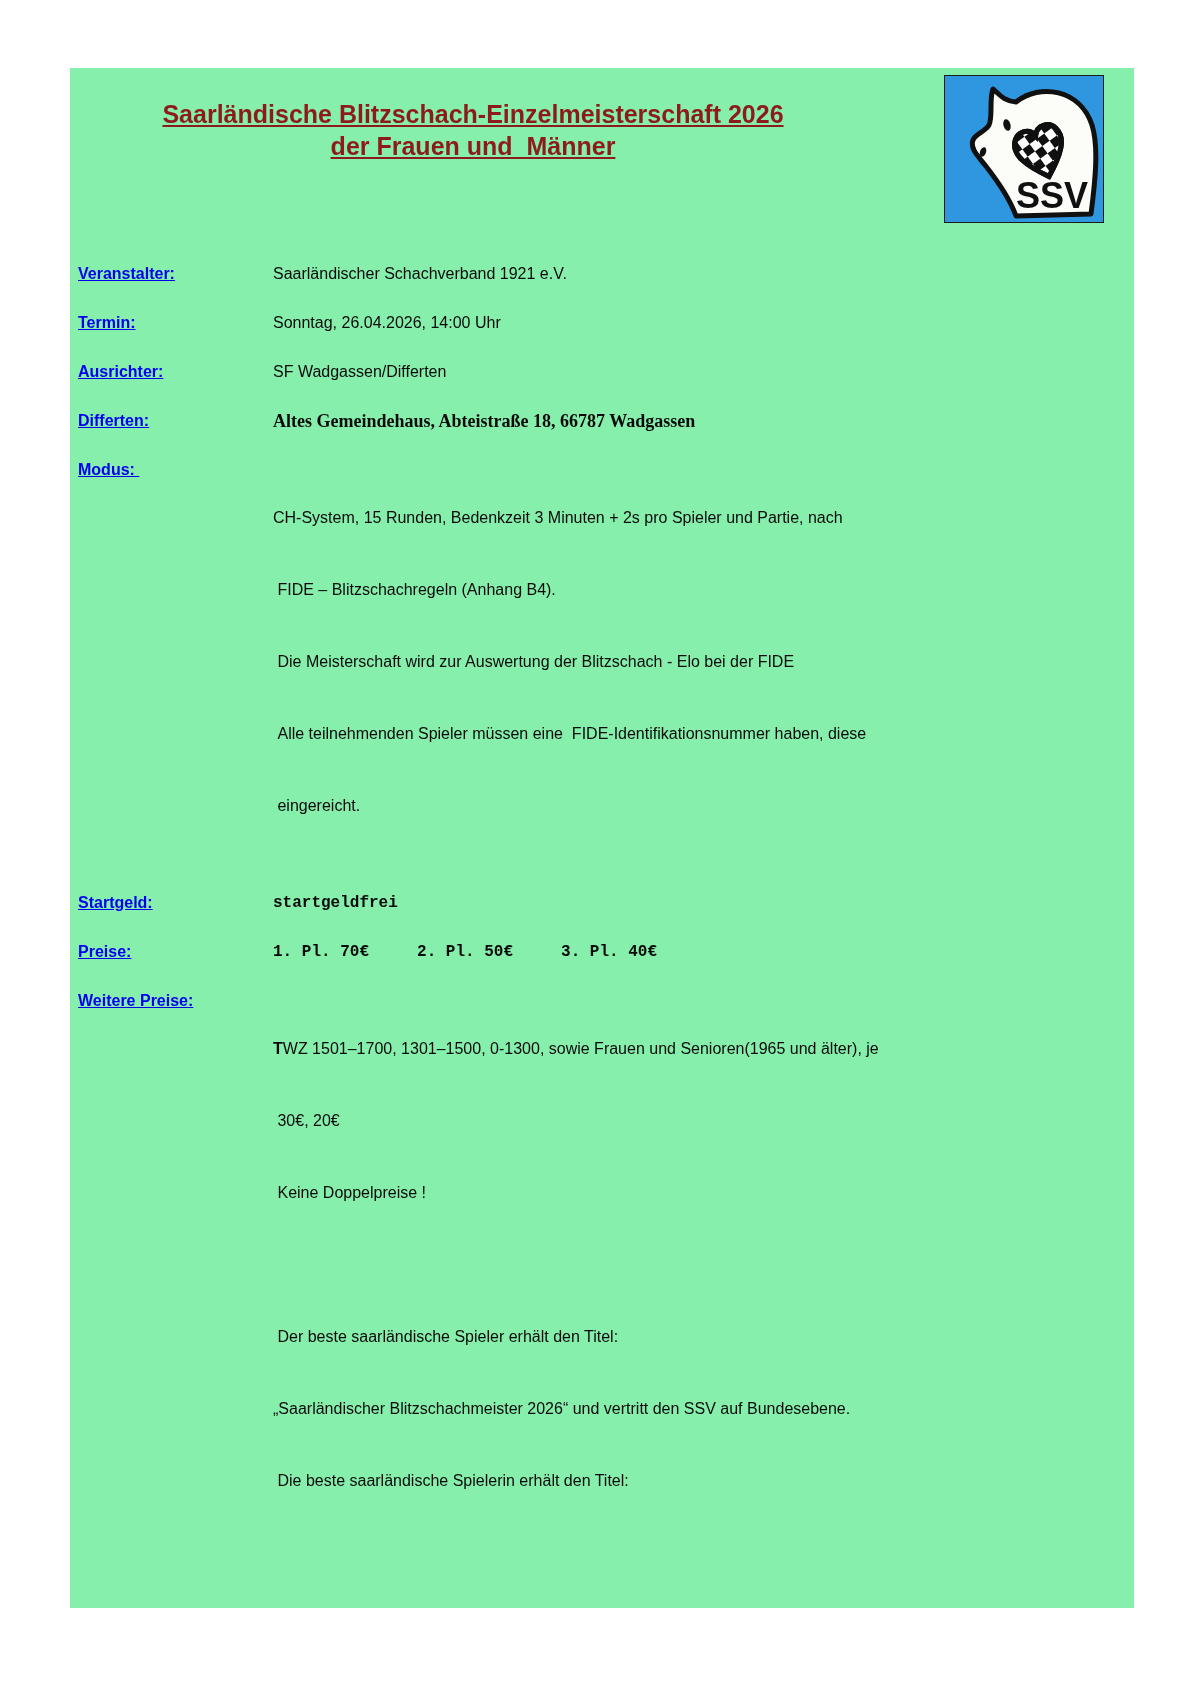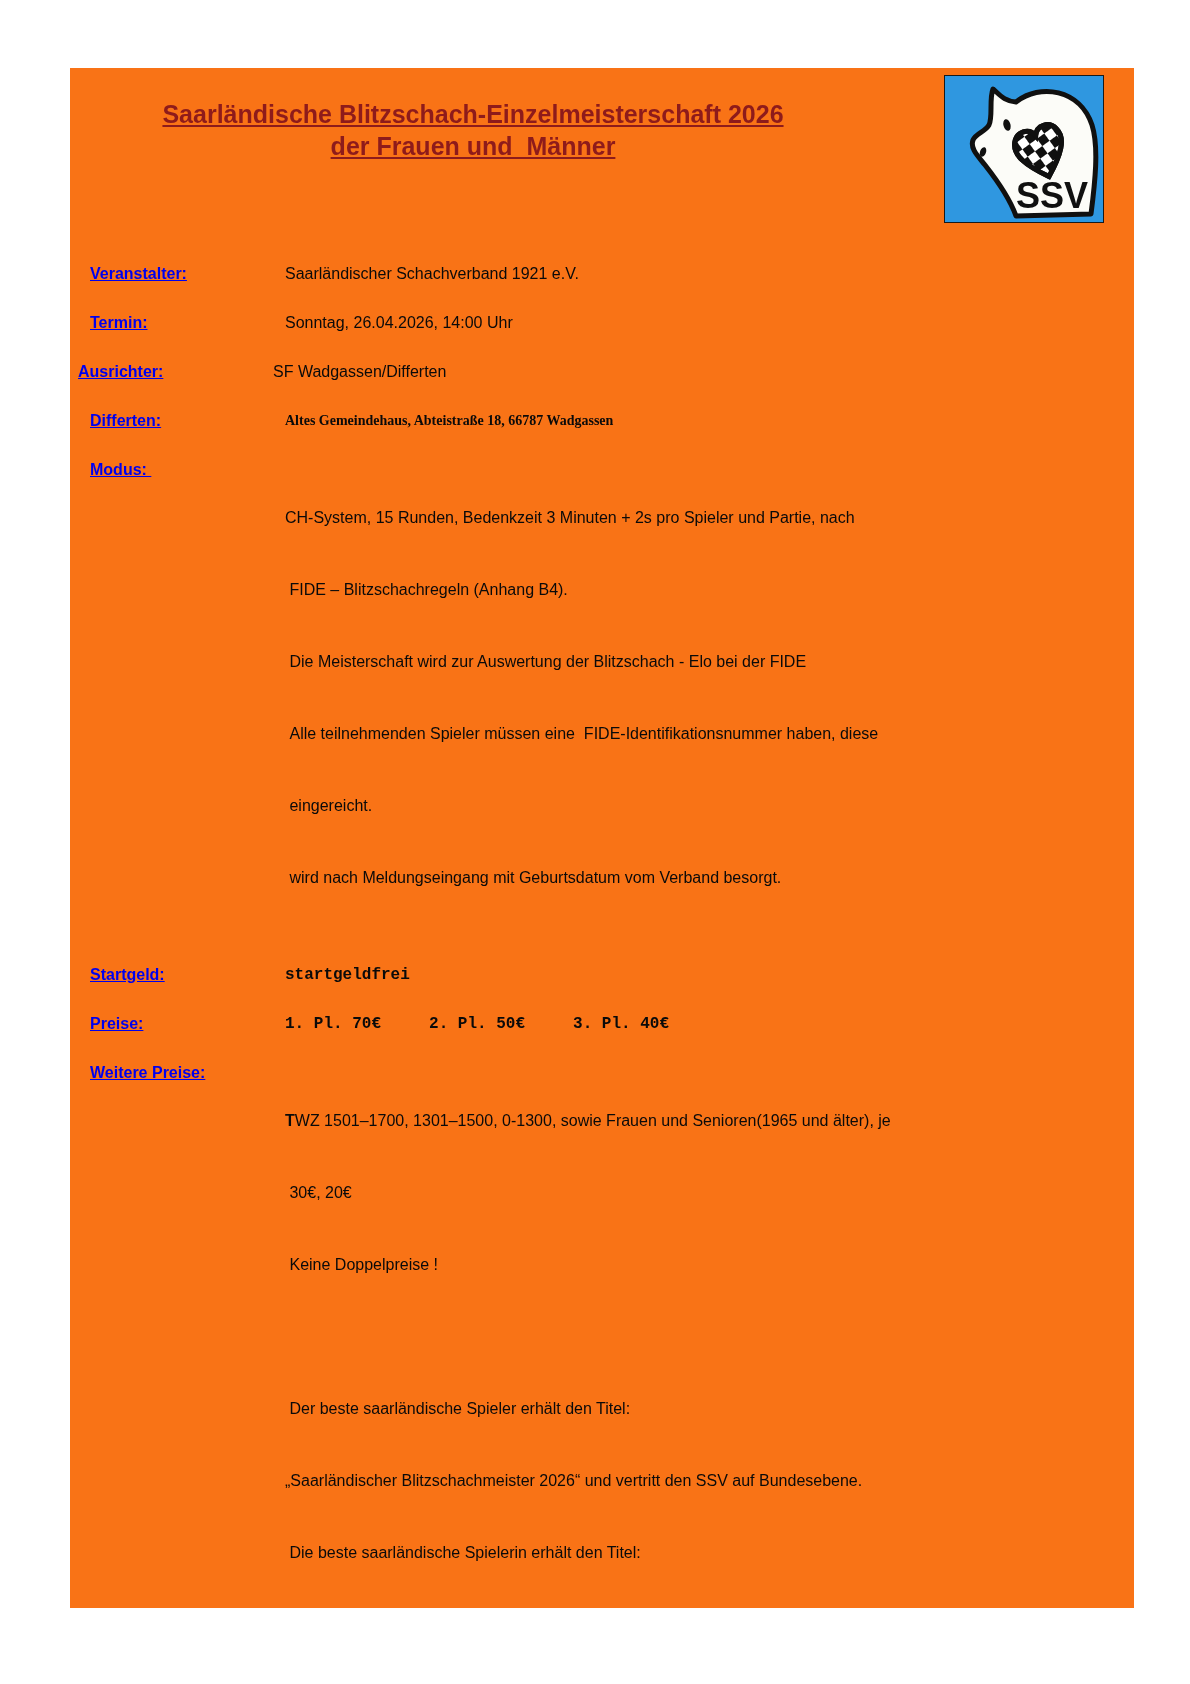--- a/index.html
+++ b/index.html
@@ -2,38 +2,38 @@
 <html><head>
 <meta charset="utf-8">
 <style>
   html,body{margin:0;padding:0;}
   body{
     width:1190px;height:1684px;background:#ffffff;position:relative;
     font-family:"Liberation Sans",sans-serif;color:#0a0a0a;
   }
   .sheet{
     position:absolute;left:70px;top:68px;width:1064px;height:1540px;
-    background:#f97316;box-sizing:border-box;padding:0 8px;overflow:hidden;
+    background:#86efac;box-sizing:border-box;padding:0 8px;overflow:hidden;
   }
   .header{position:relative;height:194px;}
   .title{
     width:790px;margin:0;padding-top:30px;text-align:center;
     color:#8e1b1b;font-weight:bold;font-size:25px;line-height:32px;
   }
   .title div{text-decoration:underline;white-space:pre-wrap;}
   .logo{position:absolute;top:7px;right:22px;width:160px;height:123px;}
   .row{display:flex;margin-bottom:25px;font-size:16px;}
   .label{
     width:195px;flex:0 0 195px;color:#0000ee;font-weight:bold;
     line-height:24px;white-space:pre-wrap;text-decoration:underline;
   }
-  .label.u{margin-left:12px;}
+  .label.u{}
   .value{flex:1;line-height:24px;white-space:pre-wrap;}
   .value .line{line-height:24px;white-space:pre-wrap;}
-  .value.serifbold{font-family:"Liberation Serif",serif;font-weight:bold;font-size:14px;}
+  .value.serifbold{font-family:"Liberation Serif",serif;font-weight:bold;font-size:18px;}
   .value.bold{font-weight:bold;font-family:Liberation Mono, monospace;}
   .blankline{height:24px;}
 </style>
 </head>
 <body>
 
 <div class="sheet">
 
   <div class="header">
     <div class="title">
@@ -84,21 +84,20 @@
     </div>
 
     <div class="row">
       <div class="label u">Modus: </div>
       <div class="value">
         <div class="line">CH-System, 15 Runden, Bedenkzeit 3 Minuten + 2s pro Spieler und Partie, nach</div>
         <div class="line"> FIDE – Blitzschachregeln (Anhang B4).</div>
         <div class="line"> Die Meisterschaft wird zur Auswertung der Blitzschach - Elo bei der FIDE</div>
         <div class="line"> Alle teilnehmenden Spieler müssen eine  FIDE-Identifikationsnummer haben, diese</div>
         <div class="line"> eingereicht.</div>
-        <div class="line"> wird nach Meldungseingang mit Geburtsdatum vom Verband besorgt.</div>
       </div>
     </div>
 
 
     <div class="row">
       <div class="label u">Startgeld:</div>
       <div class="value bold">startgeldfrei</div>
     </div>
 
     <div class="row">

